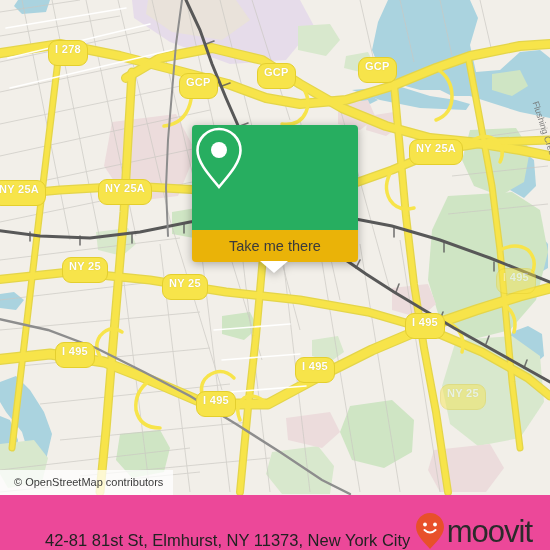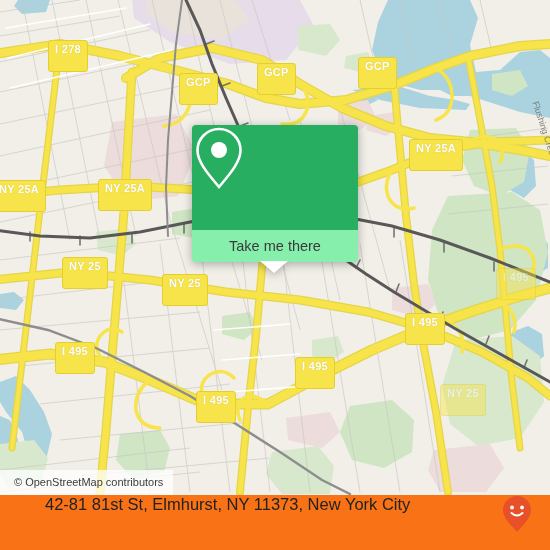--- a/index.html
+++ b/index.html
@@ -8,52 +8,52 @@
 
   #app { position:relative; width:550px; height:550px; overflow:hidden; }
 
   
   #map { position:absolute; left:0; top:0; width:550px; height:495px;
          background:#f2efe9; overflow:hidden; }
   #map svg { position:absolute; left:0; top:0; }
 
   
   .shield { position:absolute; background:#f7e44a; border:1.5px solid #e4cf2e;
-            border-radius:3px; color:#ffffff; font-weight:bold;
-            font-size:11px; line-height:15px; height:32px;
+            border-radius:9px; color:#ffffff; font-weight:bold;
+            font-size:11px; line-height:15px; height:26px;
             padding:1px 6px 16px 6px; white-space:nowrap;
             text-shadow:0 0 1px rgba(120,100,0,.35);
             letter-spacing:.3px; }
   .shield.faded { opacity:.45; }
 
   
   .creek-label { position:absolute; font-size:9px; color:#6f6f6f;
      white-space:nowrap; transform-origin:0 0; opacity:.85; }
 
   
   #attribution { position:absolute; left:0; bottom:0; height:25px;
       background:rgba(255,255,255,.75); color:#3c3c3c;
       font-size:11px; line-height:25px; padding:0 10px 0 14px; }
 
   
   #popup { position:absolute; left:192px; top:125px; width:166px;
            filter:drop-shadow(0 2px 5px rgba(0,0,0,.30)); }
   #popup-body { background:#27ae60; height:105px; border-radius:4px 4px 0 0;
                 display:flex; align-items:center; justify-content:center; }
-  #popup-footer { background:#86efac; height:32px; border-radius:0 0 4px 4px;
+  #popup-footer { background:#eab308; height:32px; border-radius:0 0 4px 4px;
                   display:flex; align-items:center; justify-content:center;
                   color:#3b3b3b; font-size:14.5px; }
   #popup-tail { position:absolute; left:68px; top:136px; width:0; height:0;
                 border-left:14px solid transparent;
                 border-right:14px solid transparent;
                 border-top:12px solid #ffffff; }
 
   
   #footer { position:absolute; left:0; top:495px; width:550px; height:55px;
-            background:#f97316; display:flex; align-items:flex-start;
+            background:#ec4899; display:flex; align-items:flex-end;
             justify-content:space-between; padding:0 18px 0 45px; }
   #address { font-size:16.5px; color:#222222; white-space:nowrap; }
   #logo { display:flex; align-items:center; gap:2px; }
   #logo-text { font-size:31px; color:#2b2b2b; letter-spacing:-1px;
                font-weight:400; line-height:31px; }
 </style>
 </head>
 <body>
 
 <div id="app">
@@ -257,16 +257,17 @@
 
   <div id="footer">
     <div id="address">42-81 81st St, Elmhurst, NY 11373, New York City</div>
     <div id="logo">
       <svg width="30" height="38" viewBox="0 0 30 38">
         <path d="M15 1 C7.3 1 1 7.3 1 15 C1 24 11 32 15 37 C19 32 29 24 29 15 C29 7.3 22.7 1 15 1 Z" fill="#e8502a"></path>
         <circle cx="10" cy="12.5" r="1.9" fill="#ffffff"></circle>
         <circle cx="20" cy="12.5" r="1.9" fill="#ffffff"></circle>
         <path d="M9.5 18 Q15 23 20.5 18" fill="none" stroke="#ffffff" stroke-width="2" stroke-linecap="round"></path>
       </svg>
+      <span id="logo-text">moovit</span>
     </div>
   </div>
 
 </div>
 
 </body></html>

